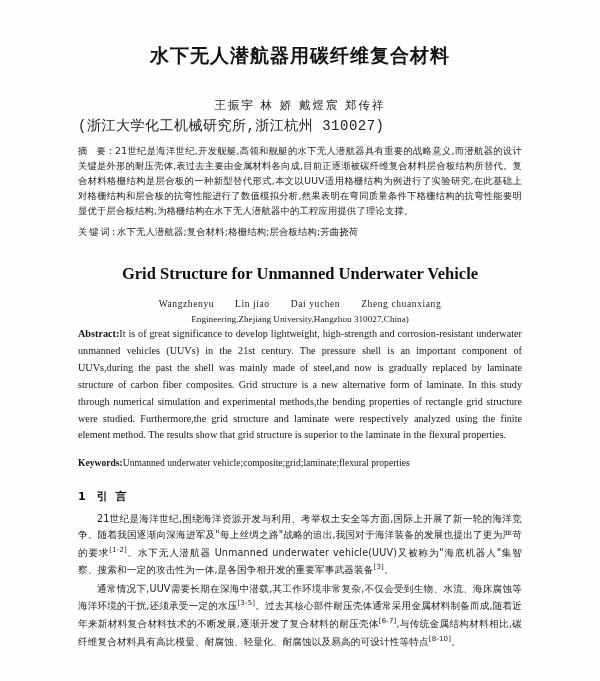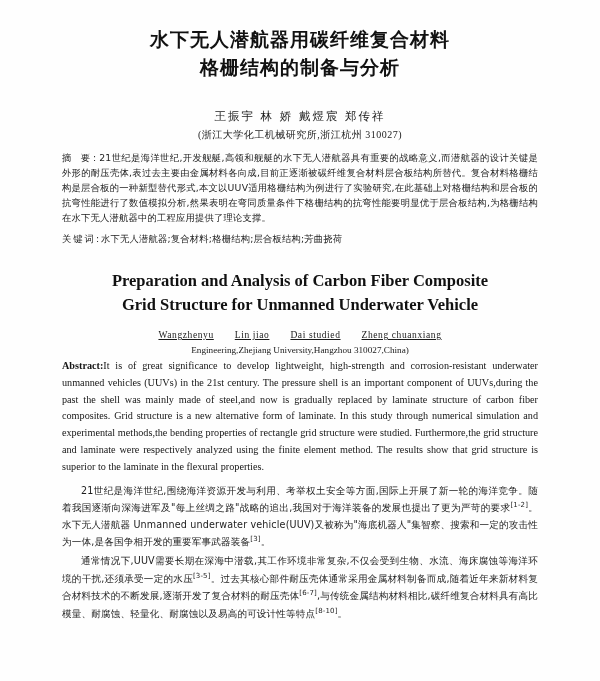--- a/index.html
+++ b/index.html
@@ -11,21 +11,21 @@
     width: 600px;
     height: 681px;
     overflow: hidden;
     font-family: "Liberation Serif", serif;
     color: #1a1a1a;
   }
   .page {
     position: relative;
     width: 600px;
     height: 681px;
-    padding: 0;
+    padding: 16px;
     box-sizing: border-box;
     background: #fefefe;
   }
   .inner {
     padding: 26px 62px 0 62px;
     box-sizing: border-box;
   }
   .cn-title {
     text-align: center;
     font-family: "DejaVu Sans", sans-serif;
@@ -41,26 +41,26 @@
   }
   .authors-cn {
     text-align: center;
     font-size: 11.5px;
     letter-spacing: 2px;
     margin-top: 28px;
     color: #1a1a1a;
     font-family: "DejaVu Sans", sans-serif;
   }
   .affil-cn {
-    text-align: center;
-    font-size: 10px;
+    text-align: left;
+    font-size: 14px;
     margin-top: 4px;
     color: #222;
     letter-spacing: 0.5px;
-    font-family: Liberation Serif, serif;
+    font-family: Liberation Mono, monospace;
   }
   .cn-abstract {
     margin-top: 8px;
     font-size: 9.3px;
     line-height: 1.62;
     text-align: justify;
     color: #1c1c1c;
     font-family: "DejaVu Sans", sans-serif;
     letter-spacing: 0.2px;
   }
@@ -90,21 +90,21 @@
     color: #111;
   }
   .en-title .line2 { display: block; }
   .authors-en {
     text-align: center;
     font-size: 9.5px;
     margin-top: 13px;
     letter-spacing: 0.6px;
     color: #1a1a1a;
   }
-  .authors-en span { margin: 0 9px; text-decoration: underline; }
+  .authors-en span { margin: 0 9px; }
   .affil-en {
     text-align: center;
     font-size: 9.2px;
     margin-top: 4px;
     line-height: 1.5;
     color: #1a1a1a;
   }
   .en-abstract {
     font-size: 10.2px;
     line-height: 1.65;
@@ -144,56 +144,60 @@
   sup { font-size: 7px; vertical-align: super; }
 </style>
 </head>
 <body>
 
 <div class="page">
   <div class="inner">
 
     <div class="cn-title">
       <span>水下无人潜航器用碳纤维复合材料</span>
-      <span class="line2">格栅结构的制备与分析</span>
     </div>
 
     <div class="authors-cn">王振宇  林 娇  戴煜宸  郑传祥</div>
 
     <div class="affil-cn">(浙江大学化工机械研究所,浙江杭州  310027)</div>
 
     <div class="cn-abstract">
       <span class="lead">摘 要:</span><span>21世纪是海洋世纪,开发舰艇,高领和舰艇的水下无人潜航器具有重要的战略意义,而潜航器的设计关键是外形的耐压壳体,表过去主要由金属材料各向成,目前正逐渐被碳纤维复合材料层合板结构所替代。复合材料格栅结构是层合板的一种新型替代形式,本文以UUV适用格栅结构为例进行了实验研究,在此基础上对格栅结构和层合板的抗弯性能进行了数值模拟分析,然果表明在弯同质量条件下格栅结构的抗弯性能要明显优于层合板结构,为格栅结构在水下无人潜航器中的工程应用提供了理论支撑。</span>
     </div>
 
     <div class="cn-keywords">
       <span class="lead">关键词:</span><span>水下无人潜航器;复合材料;格栅结构;层合板结构;芳曲挠荷</span>
     </div>
 
     <div class="en-title">
-      <span>Preparation and Analysis of Carbon Fiber Composite</span>
       <span class="line2">Grid Structure for Unmanned Underwater Vehicle</span>
     </div>
 
     <div class="authors-en">
       <span>Wangzhenyu</span>
       <span>Lin jiao</span>
-      <span>Dai studied</span>
+      <span>Dai yuchen</span>
       <span>Zheng chuanxiang</span>
     </div>
 
     <div class="affil-en">
       <div>Engineering,Zhejiang University,Hangzhou  310027,China)</div>
     </div>
 
     <div class="en-abstract">
       <b>Abstract:</b><span>It is of great significance to develop lightweight, high-strength and corrosion-resistant underwater unmanned vehicles (UUVs) in the 21st century. The pressure shell is an important component of UUVs,during the past the shell was mainly made of steel,and now is gradually replaced by laminate structure of carbon fiber composites. Grid structure is a new alternative form of laminate. In this study through numerical simulation and experimental methods,the bending properties of rectangle grid structure were studied. Furthermore,the grid structure and laminate were respectively analyzed using the finite element method. The results show that grid structure is superior to the laminate in the flexural properties.</span>
     </div>
 
-
+    <div class="en-keywords">
+      <b>Keywords:</b><span>Unmanned underwater vehicle;composite;grid;laminate;flexural properties</span>
+    </div>
+
+    <div class="section-head">
+      <span class="num">1</span><span>引 言</span>
+    </div>
 
     <div class="body-cn">
       <p>21世纪是海洋世纪,围绕海洋资源开发与利用、考举权土安全等方面,国际上开展了新一轮的海洋竞争。随着我国逐渐向深海进军及"每上丝绸之路"战略的追出,我国对于海洋装备的发展也提出了更为严苛的要求<sup>[1-2]</sup>。水下无人潜航器 Unmanned underwater vehicle(UUV)又被称为"海底机器人"集智察、搜索和一定的攻击性为一体,是各国争相开发的重要军事武器装备<sup>[3]</sup>。</p>
       <p>通常情况下,UUV需要长期在深海中潜载,其工作环境非常复杂,不仅会受到生物、水流、海床腐蚀等海洋环境的干扰,还须承受一定的水压<sup>[3-5]</sup>。过去其核心部件耐压壳体通常采用金属材料制备而成,随着近年来新材料复合材料技术的不断发展,逐渐开发了复合材料的耐压壳体<sup>[6-7]</sup>,与传统金属结构材料相比,碳纤维复合材料具有高比模量、耐腐蚀、轻量化、耐腐蚀以及易高的可设计性等特点<sup>[8-10]</sup>。</p>
 
     </div>
 
   </div>
 </div>
 

